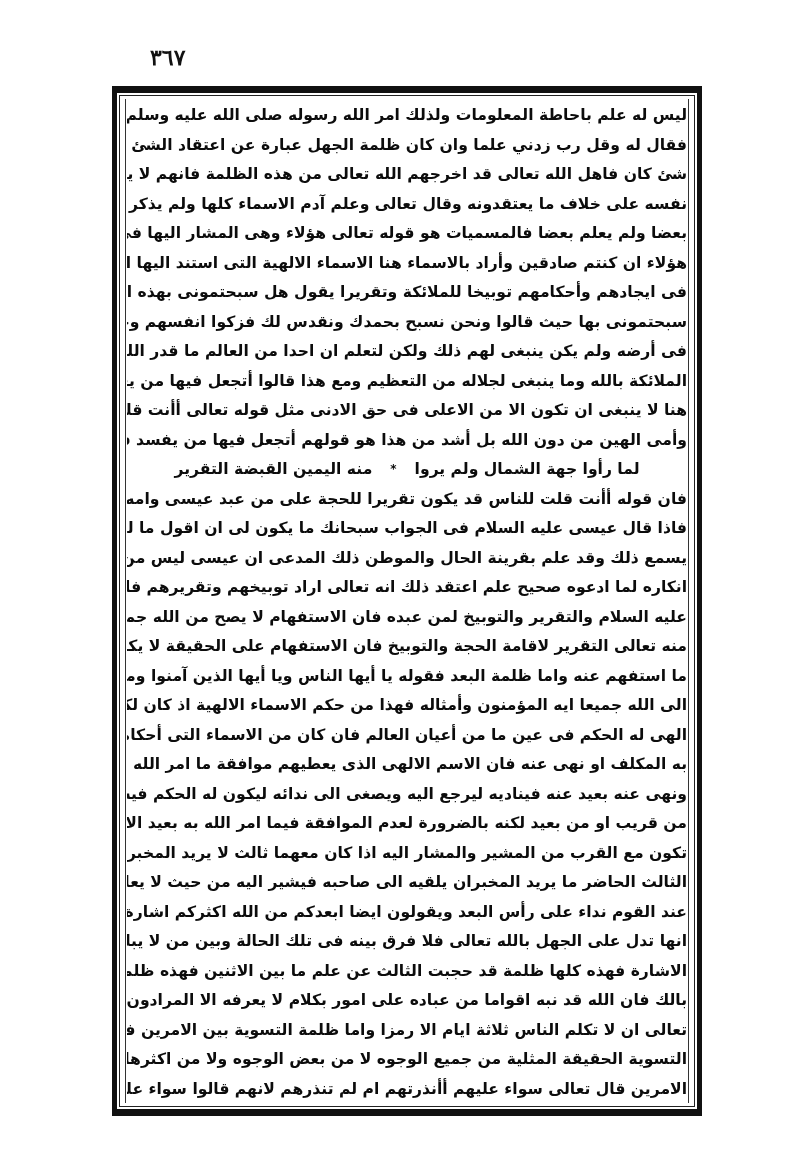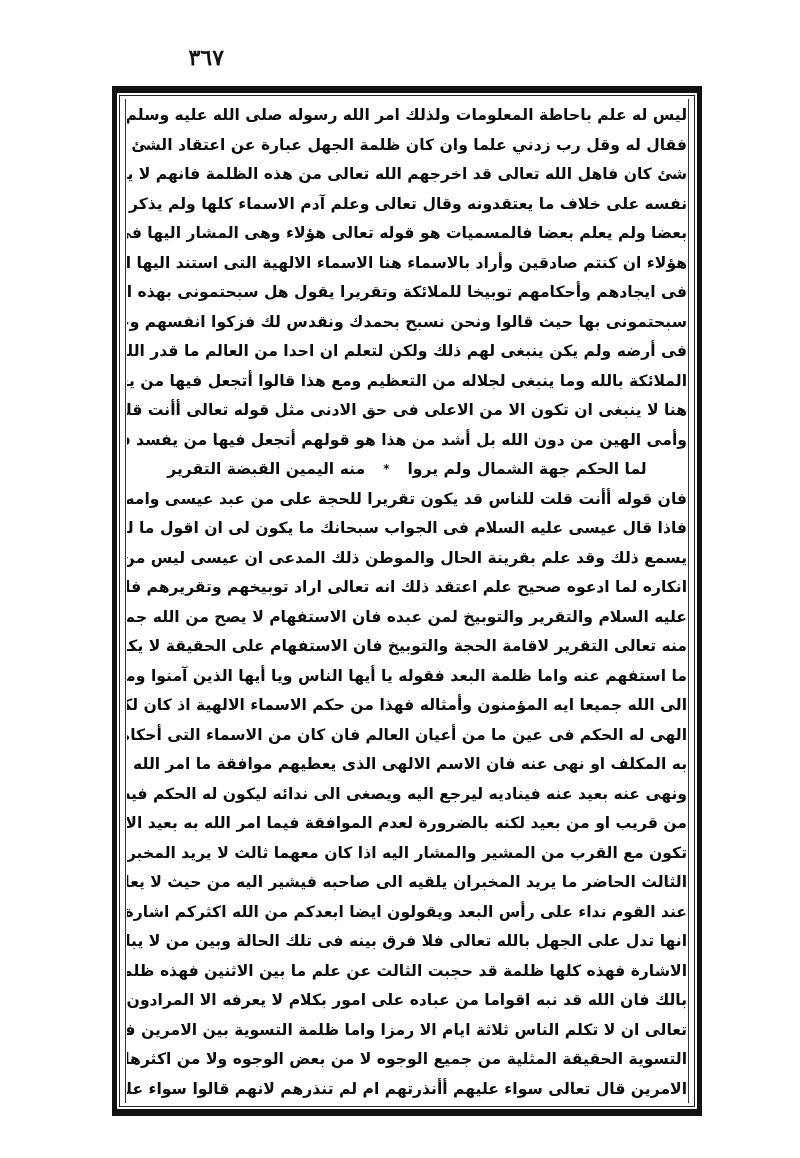--- a/index.html
+++ b/index.html
@@ -1,18 +1,18 @@
 <!DOCTYPE html>
 <html><head>
 <meta charset="utf-8">
 <style>
   html, body { margin:0; padding:0; background:#ffffff; }
   body { width:800px; height:1158px; position:relative; overflow:hidden; }
   .page-number {
-    position:absolute; left:164px; top:44px; width:60px; text-align:right;
+    position:absolute; left:150px; top:44px; width:60px; text-align:left;
     font-family:"DejaVu Serif", serif; font-size:22px; font-weight:bold; color:#111;
     letter-spacing:1px;
   }
   .frame {
     position:absolute; left:112px; top:86px; width:580px; height:1016px;
     border:5px solid #111; border-top-width:7px; border-bottom-width:7px;
     box-shadow: inset 0 0 0 2px #fff, inset 0 0 0 3px #222;
     background:#fff;
   }
   .frame-inner {
@@ -50,21 +50,21 @@
     <div class="line">بعضا ولم يعلم بعضا فالمسميات هو قوله تعالى هؤلاء وهى المشار اليها فى قوله تعالى أنبئونى باسماء</div>
     <div class="line">هؤلاء ان كنتم صادقين وأراد بالاسماء هنا الاسماء الالهية التى استند اليها المشار اليهم بهؤلاء</div>
     <div class="line">فى ايجادهم وأحكامهم توبيخا للملائكة وتقريرا يقول هل سبحتمونى بهذه الاسماء أو هل</div>
     <div class="line">سبحتمونى بها حيث قالوا ونحن نسبح بحمدك ونقدس لك فزكوا انفسهم وجرحوا الخليفة الله</div>
     <div class="line">فى أرضه ولم يكن ينبغى لهم ذلك ولكن لتعلم ان احدا من العالم ما قدر الله حق قدره اذ لا اعلم من</div>
     <div class="line">الملائكة بالله وما ينبغى لجلاله من التعظيم ومع هذا قالوا أتجعل فيها من يفسد فيها فهذه الاداة</div>
     <div class="line">هنا لا ينبغى ان تكون الا من الاعلى فى حق الادنى مثل قوله تعالى أأنت قلت للناس اتخذونى</div>
     <div class="line" style="text-align-last:right">وأمى الهين من دون الله بل أشد من هذا هو قولهم أتجعل فيها من يفسد فيها</div>
 
     <div class="verse">
-      <span>لما الحكم جهة الشمال ولم يروا</span>
+      <span>لما رأوا جهة الشمال ولم يروا</span>
       <span class="star">*</span>
       <span>منه اليمين القبضة التقرير</span>
     </div>
 
     <div class="line">فان قوله أأنت قلت للناس قد يكون تقريرا للحجة على من عبد عيسى وامه وقال انهما الهان</div>
     <div class="line">فاذا قال عيسى عليه السلام فى الجواب سبحانك ما يكون لى ان اقول ما ليس لى بحق والمدعى</div>
     <div class="line">يسمع ذلك وقد علم بقرينة الحال والموطن ذلك المدعى ان عيسى ليس من اهل الكذب وان</div>
     <div class="line">انكاره لما ادعوه صحيح علم اعتقد ذلك انه تعالى اراد توبيخهم وتقريرهم فالاستفهام لعيسى</div>
     <div class="line">عليه السلام والتقرير والتوبيخ لمن عبده فان الاستفهام لا يصح من الله جملة واحدة ويصح</div>
     <div class="line">منه تعالى التقرير لاقامة الحجة والتوبيخ فان الاستفهام على الحقيقة لا يكون الا عن لا يعلم</div>

